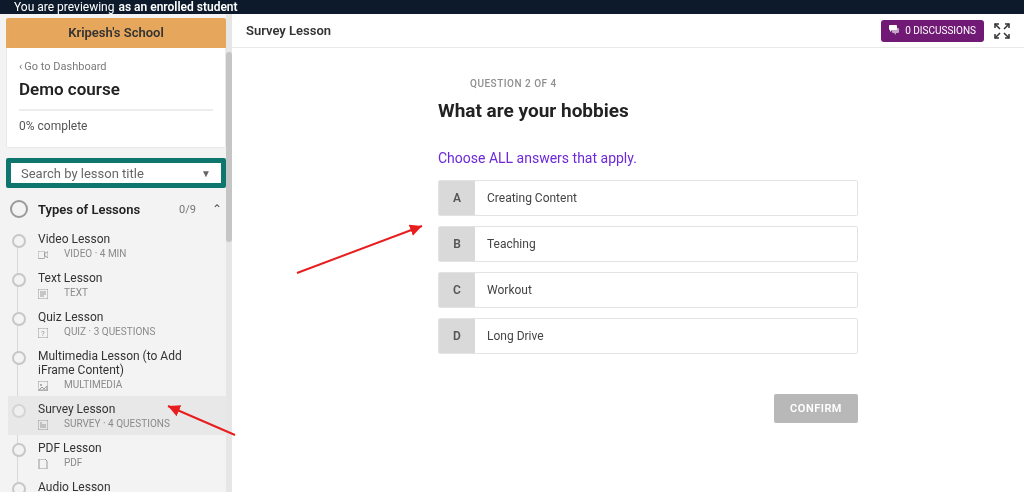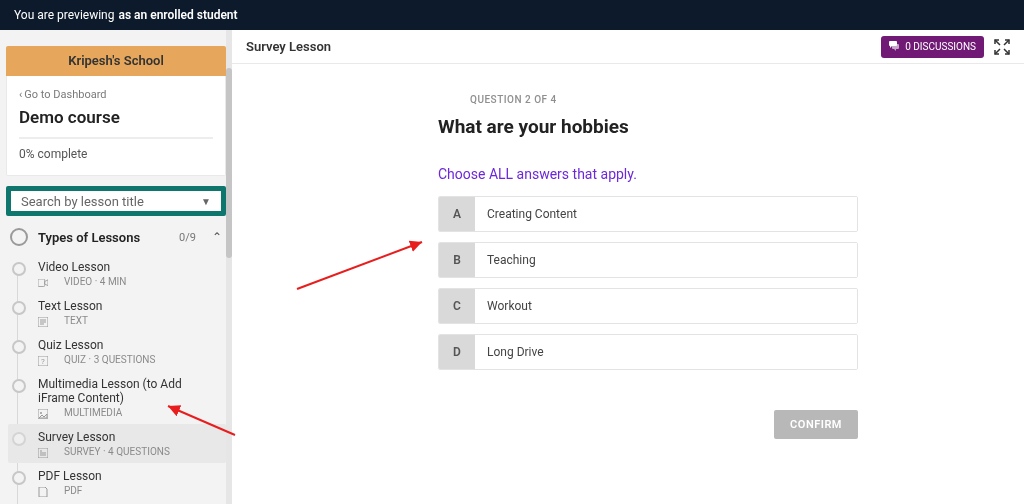--- a/index.html
+++ b/index.html
@@ -1,23 +1,23 @@
 <!DOCTYPE html>
 <html><head>
 <meta charset="utf-8">
 <style>
   * { box-sizing: border-box; margin: 0; padding: 0; }
   html, body { width: 1024px; height: 504px; font-family: -apple-system, BlinkMacSystemFont, "Segoe UI", Roboto, Arial, sans-serif; font-size: 13px; color: #333; background:#fff; overflow:hidden;}
-  .preview-bar { background:#0c1a2b; color:#fff; height:30px; display:flex; align-items:center; padding:0 14px; font-size:12px; }
+  .preview-bar { background:#0c1a2b; color:#fff; height:14px; display:flex; align-items:center; padding:0 14px; font-size:12px; }
   .preview-bar b { font-weight:600; margin-left:4px;}
   .app { display:flex; height:calc(504px - 26px); }
   .sidebar { width:232px; flex-shrink:0; background:#f3f3f3; position:relative; padding:4px 6px 0 6px; overflow:hidden;}
   .sidebar-scrollbar { position:absolute; right:0; top:0; width:6px; height:100%; background:#e6e6e6;}
   .sidebar-scrollbar-thumb{ position:absolute; right:0; top:38px; width:6px; height:190px; background:#c5c5c5; border-radius:3px;}
-  .school-bar { background:#e6a75d; color:#333; font-weight:600; text-align:center; height:30px; line-height:30px; border-radius:2px 2px 0 0;margin-top:12px;}
+  .school-bar { background:#e6a75d; color:#333; font-weight:600; text-align:center; height:30px; line-height:30px; border-radius:2px 2px 0 0;}
   .course-card { background:#fff; border:1px solid #e9e9e9; border-top:none; padding:10px 12px 14px; border-radius:0 0 2px 2px;}
   .go-dashboard { font-size:11px; color:#7a7a7a; cursor:pointer; display:inline-flex; align-items:center; gap:2px;}
   .course-title { font-size:17px; font-weight:600; margin-top:6px; color:#222;}
   .course-divider { height:2px; background:#ededed; margin:10px 0 8px;}
   .course-progress { font-size:12px; color:#555;}
   .search-row { margin-top:10px; background:#fff; border:5px solid #0f766e; border-radius:2px; height:30px; display:flex; align-items:center; padding:0 10px; justify-content:space-between; color:#666; cursor:pointer;}
   .search-row .caret{ font-size:10px;}
   .section-header { display:flex; align-items:center; padding:12px 4px 8px; gap:10px; cursor:pointer;}
   .circle { width:14px; height:14px; border:2px solid #9a9a9a; border-radius:50%; flex-shrink:0;}
   .circle.big { width:18px; height:18px;}

